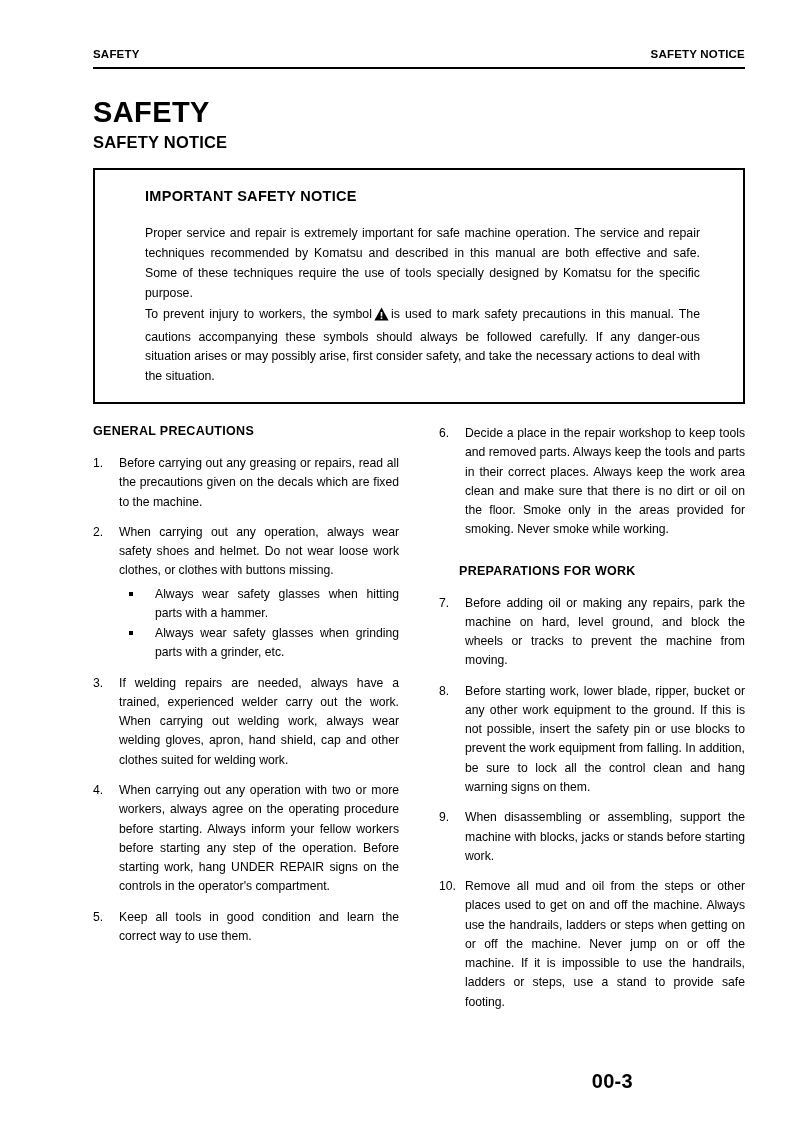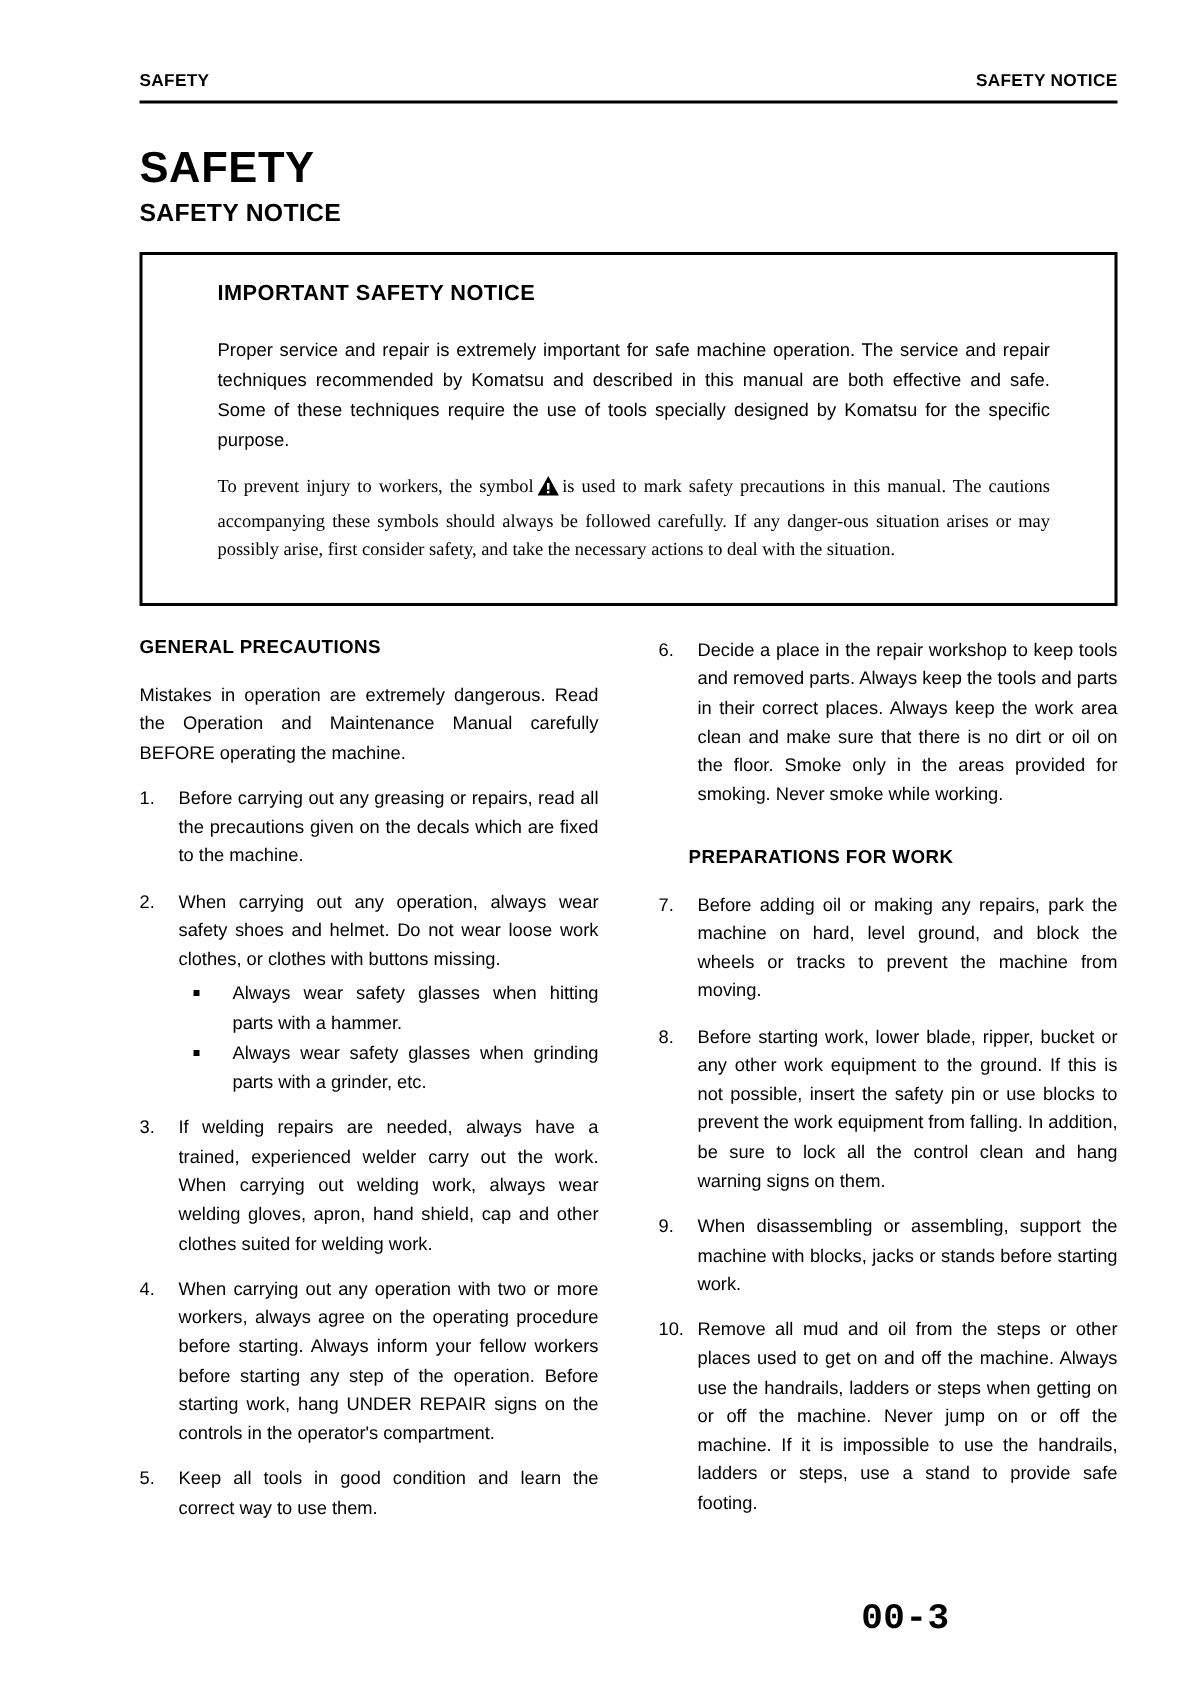--- a/index.html
+++ b/index.html
@@ -98,21 +98,21 @@
     letter-spacing: 0.3px;
     margin: 0 0 20px 0;
   }
   .notice-para {
     font-size: 12.3px;
     line-height: 1.62;
     margin: 0;
     text-align: justify;
     width: 555px;
   }
-  .notice-para + .notice-para { margin-top: 11px; font-family: Liberation Serif, serif; }
+  .notice-para + .notice-para { margin-top: 1px; }
 
   .warn-tri {
     display: inline-block;
     vertical-align: -3px;
     margin: 0 2px;
   }
 
   
   .columns {
     position: absolute;
@@ -184,24 +184,23 @@
     width: 4px;
     height: 4px;
     background: #000;
   }
 
   
   .page-number {
     position: absolute;
     right: 48px;
     bottom: 30px;
-    font-size: 24px;
+    font-size: 20px;
     font-weight: bold;
     letter-spacing: 0.3px;
-    font-family: Liberation Mono, monospace;
   }
 </style>
 </head>
 <body>
 
 <div class="page">
 
   <div class="page-header">
     <span class="hdr-left">SAFETY</span>
     <span class="hdr-right">SAFETY NOTICE</span>
@@ -222,21 +221,20 @@
               <rect x="6.7" y="5.0" width="1.6" height="4.4" fill="#fff"></rect>
               <rect x="6.7" y="10.3" width="1.6" height="1.6" fill="#fff"></rect>
             </svg></span><span>is used to mark safety precautions in this manual. The cautions accompanying these symbols should always be followed carefully. If any danger-ous situation arises or may possibly arise, first consider safety, and take the necessary actions to deal with the situation.</span></p>
     </div>
   </div>
 
   <div class="columns">
 
     <div class="col">
       <div class="sect-head">GENERAL PRECAUTIONS</div>
-      <p class="lead-para">Mistakes in operation are extremely dangerous. Read the Operation and Maintenance Manual carefully BEFORE operating the machine.</p>
 
       <ol class="num-list">
         <li>
           <span class="li-num">1.</span>
           <span>Before carrying out any greasing or repairs, read all the precautions given on the decals which are fixed to the machine.</span>
         </li>
         <li>
           <span class="li-num">2.</span>
           <span>When carrying out any operation, always wear safety shoes and helmet. Do not wear loose work clothes, or clothes with buttons missing.</span>
           <ul class="sub-list">

